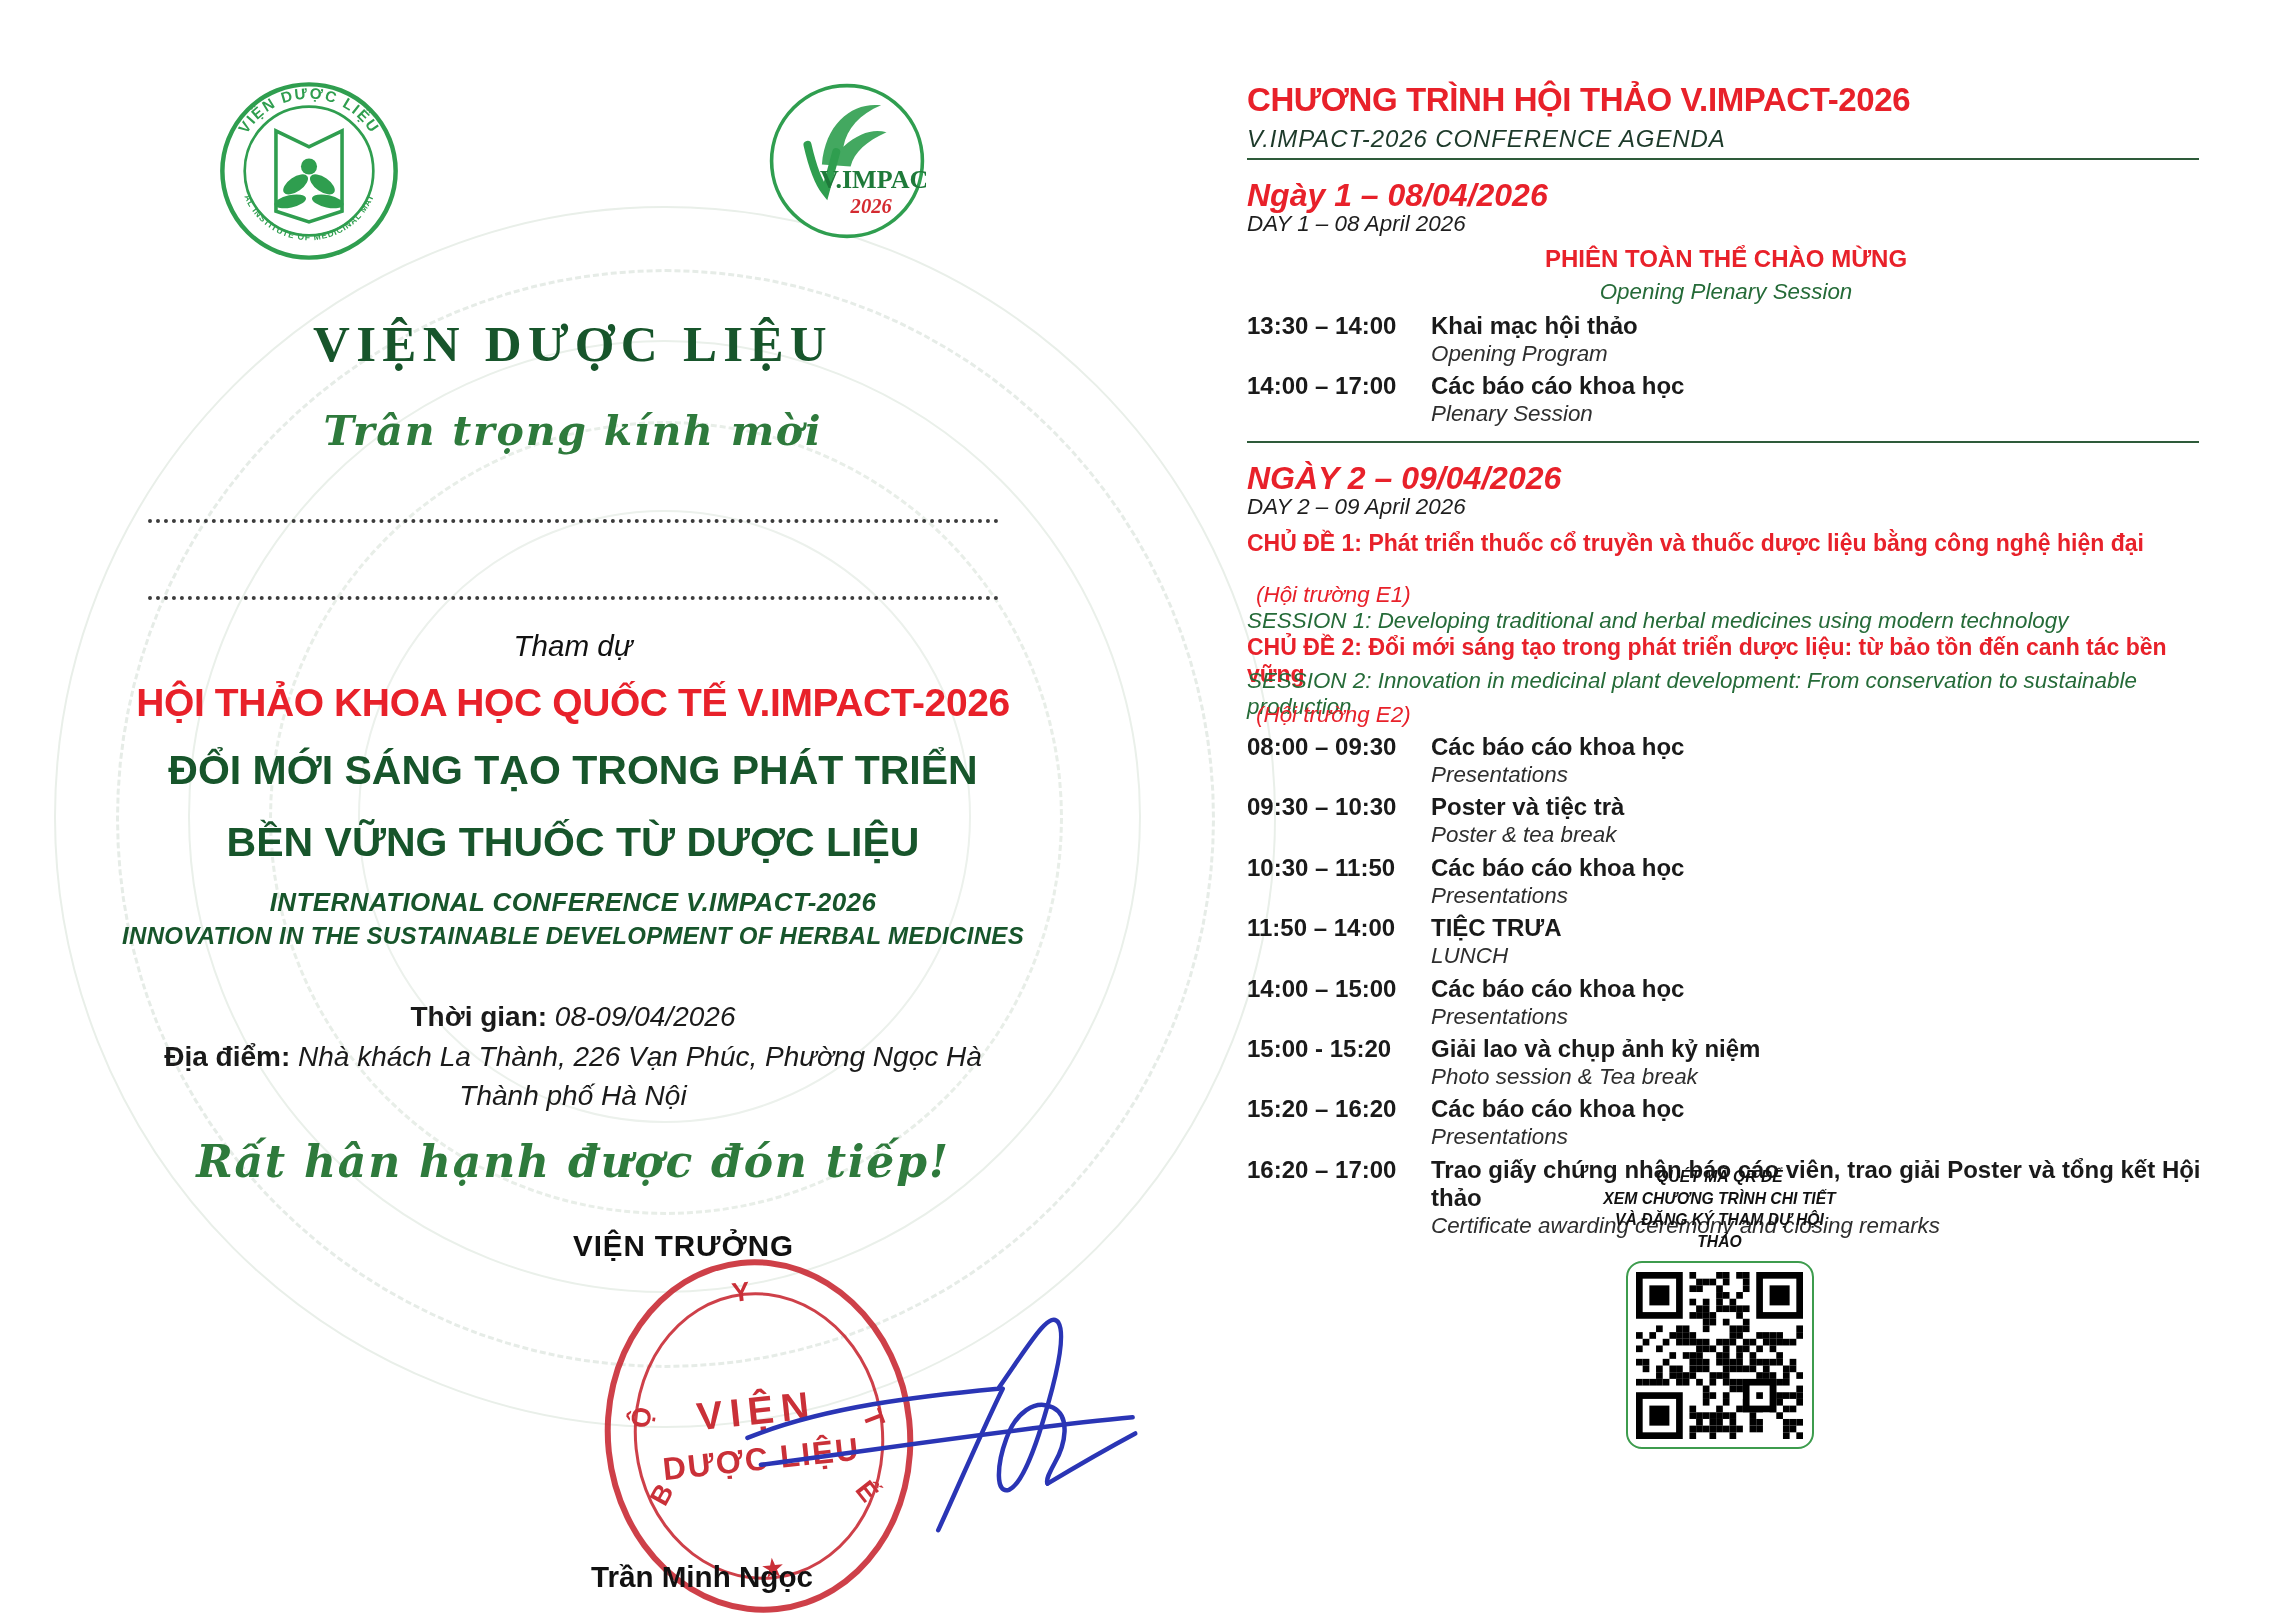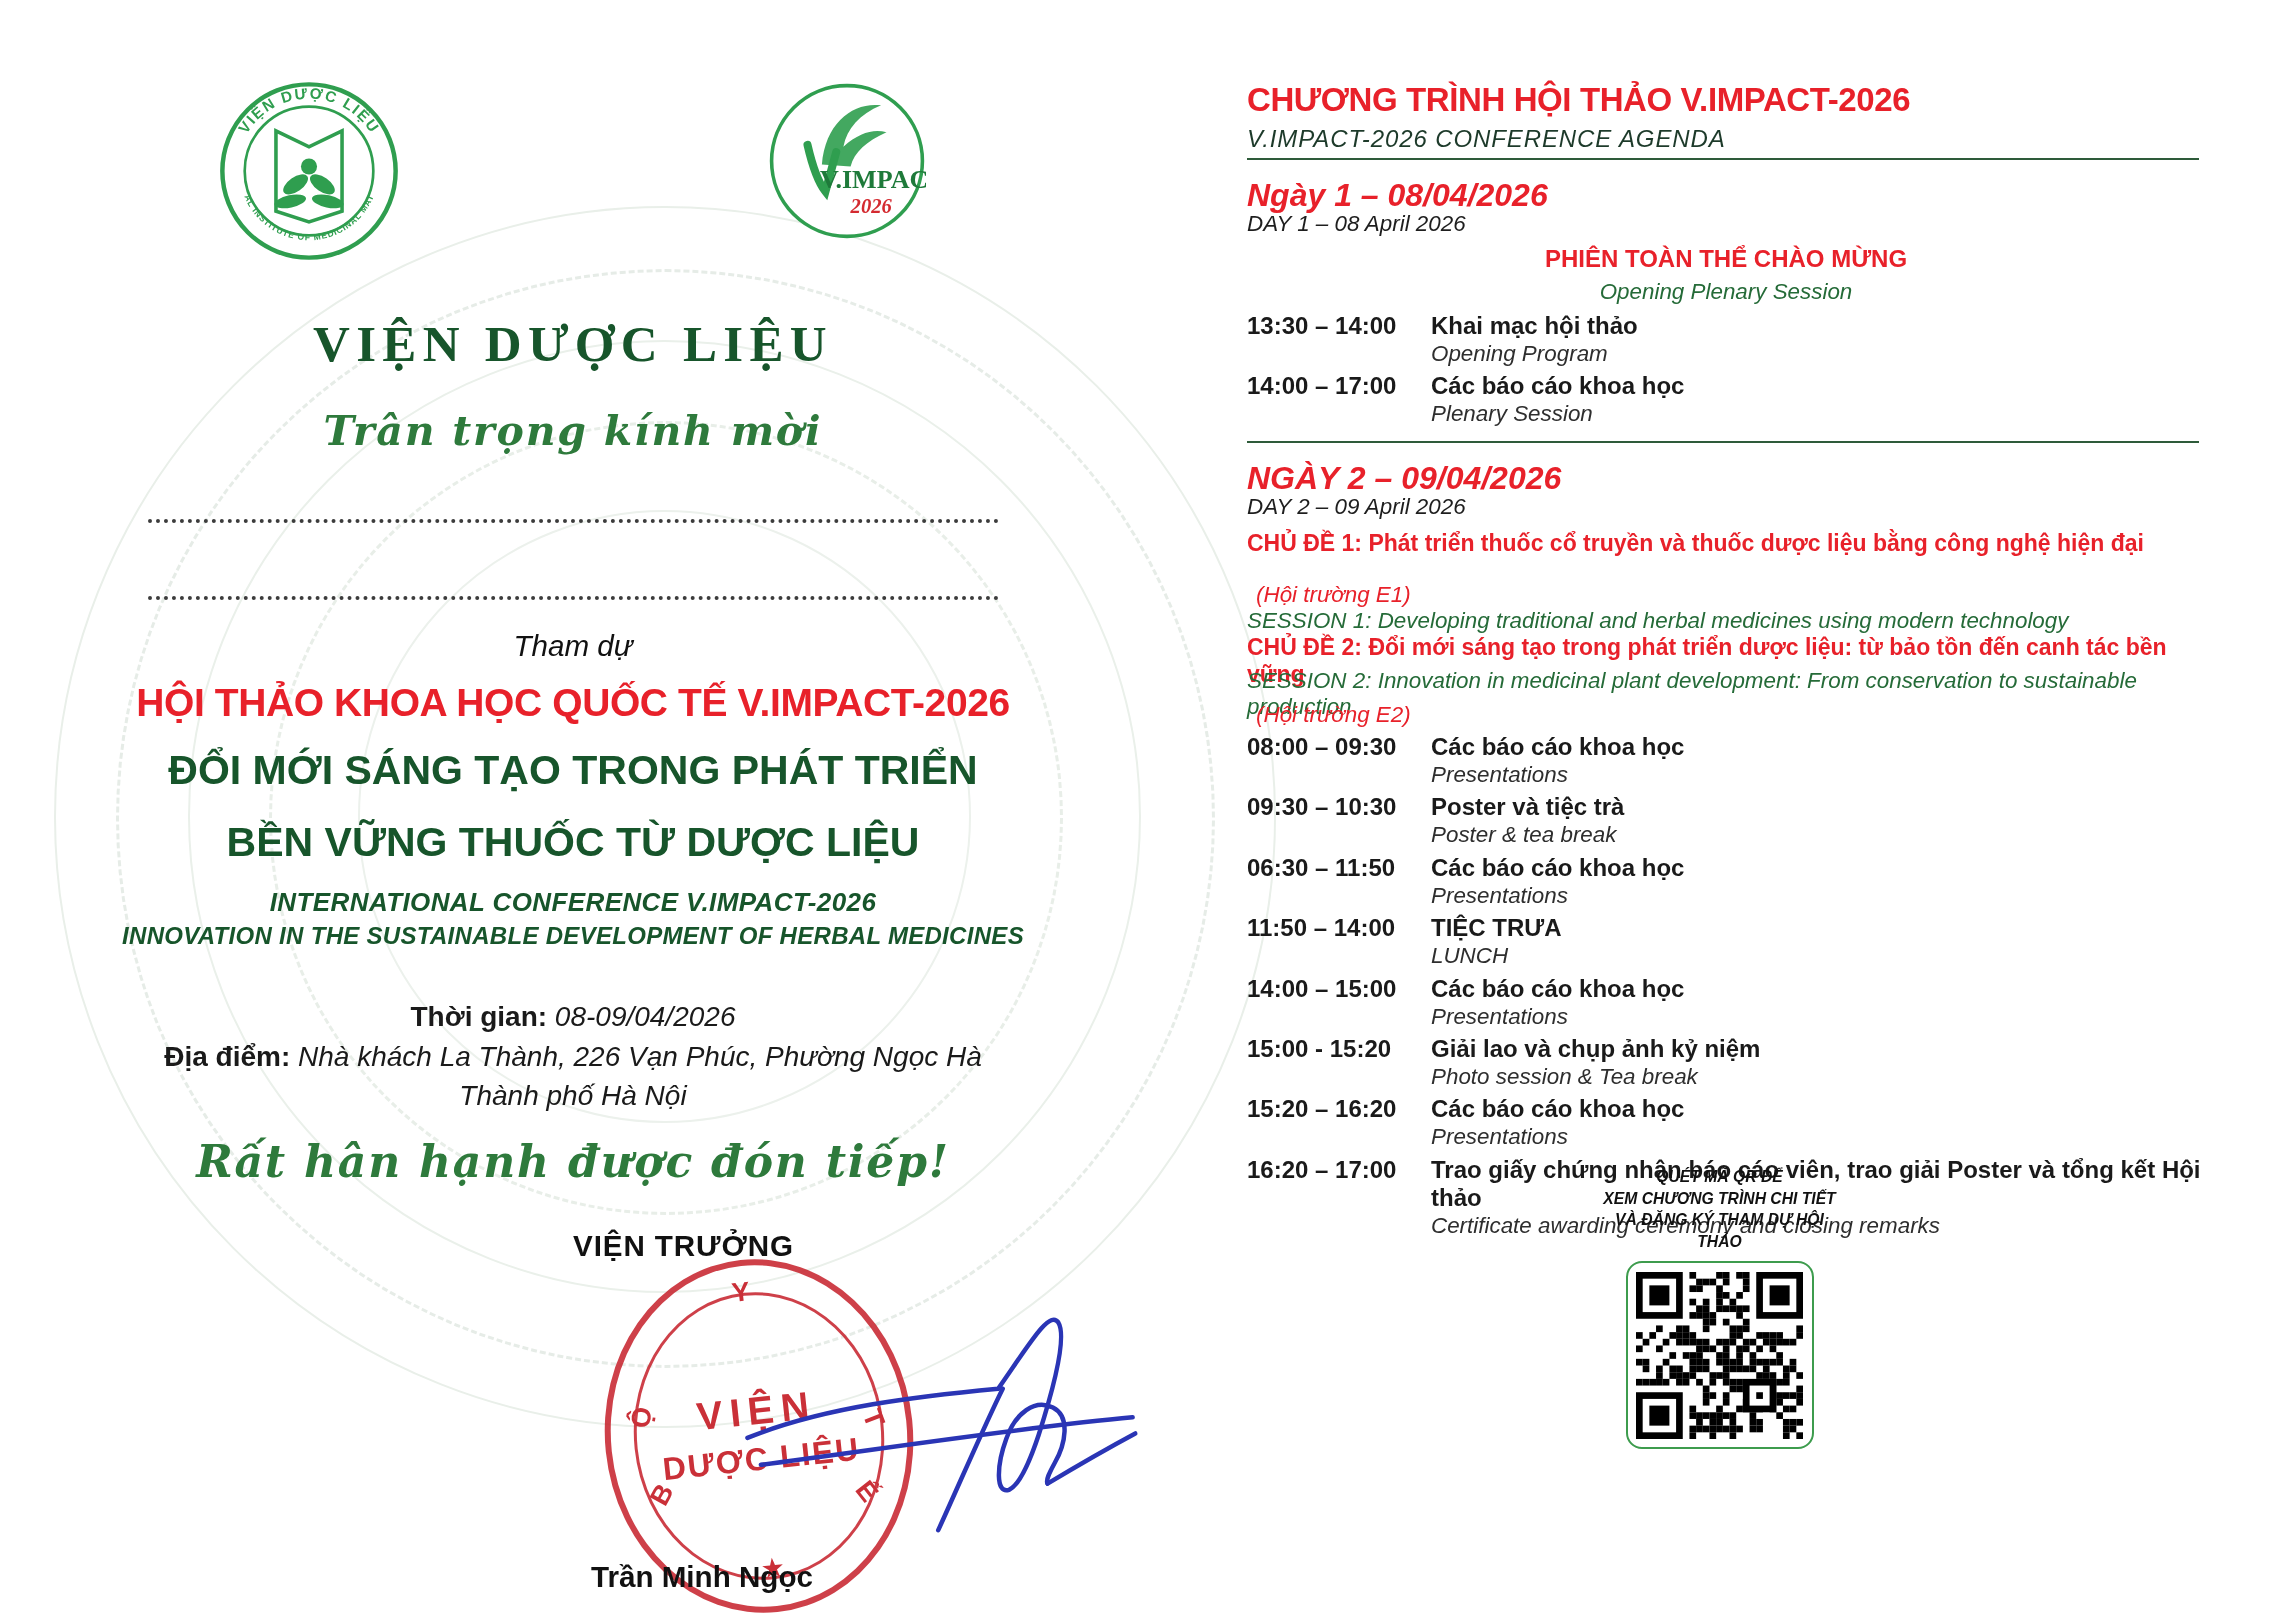--- a/index.html
+++ b/index.html
@@ -229,21 +229,21 @@
           </div>
       </div>
       <div class="sched-row">
         <div class="t">09:30 – 10:30</div>
         <div class="desc">
             <div class="vi">Poster và tiệc trà</div>
         <div class="en">Poster &amp; tea break</div>
           </div>
       </div>
       <div class="sched-row">
-        <div class="t">06:30 – 11:50</div>
+        <div class="t">10:30 – 11:50</div>
         <div class="desc">
             <div class="vi">Các báo cáo khoa học</div>
         <div class="en">Presentations</div>
           </div>
       </div>
       <div class="sched-row">
         <div class="t">11:50 – 14:00</div>
         <div class="desc">
             <div class="vi">TIỆC TRƯA</div>
         <div class="en">LUNCH</div>

